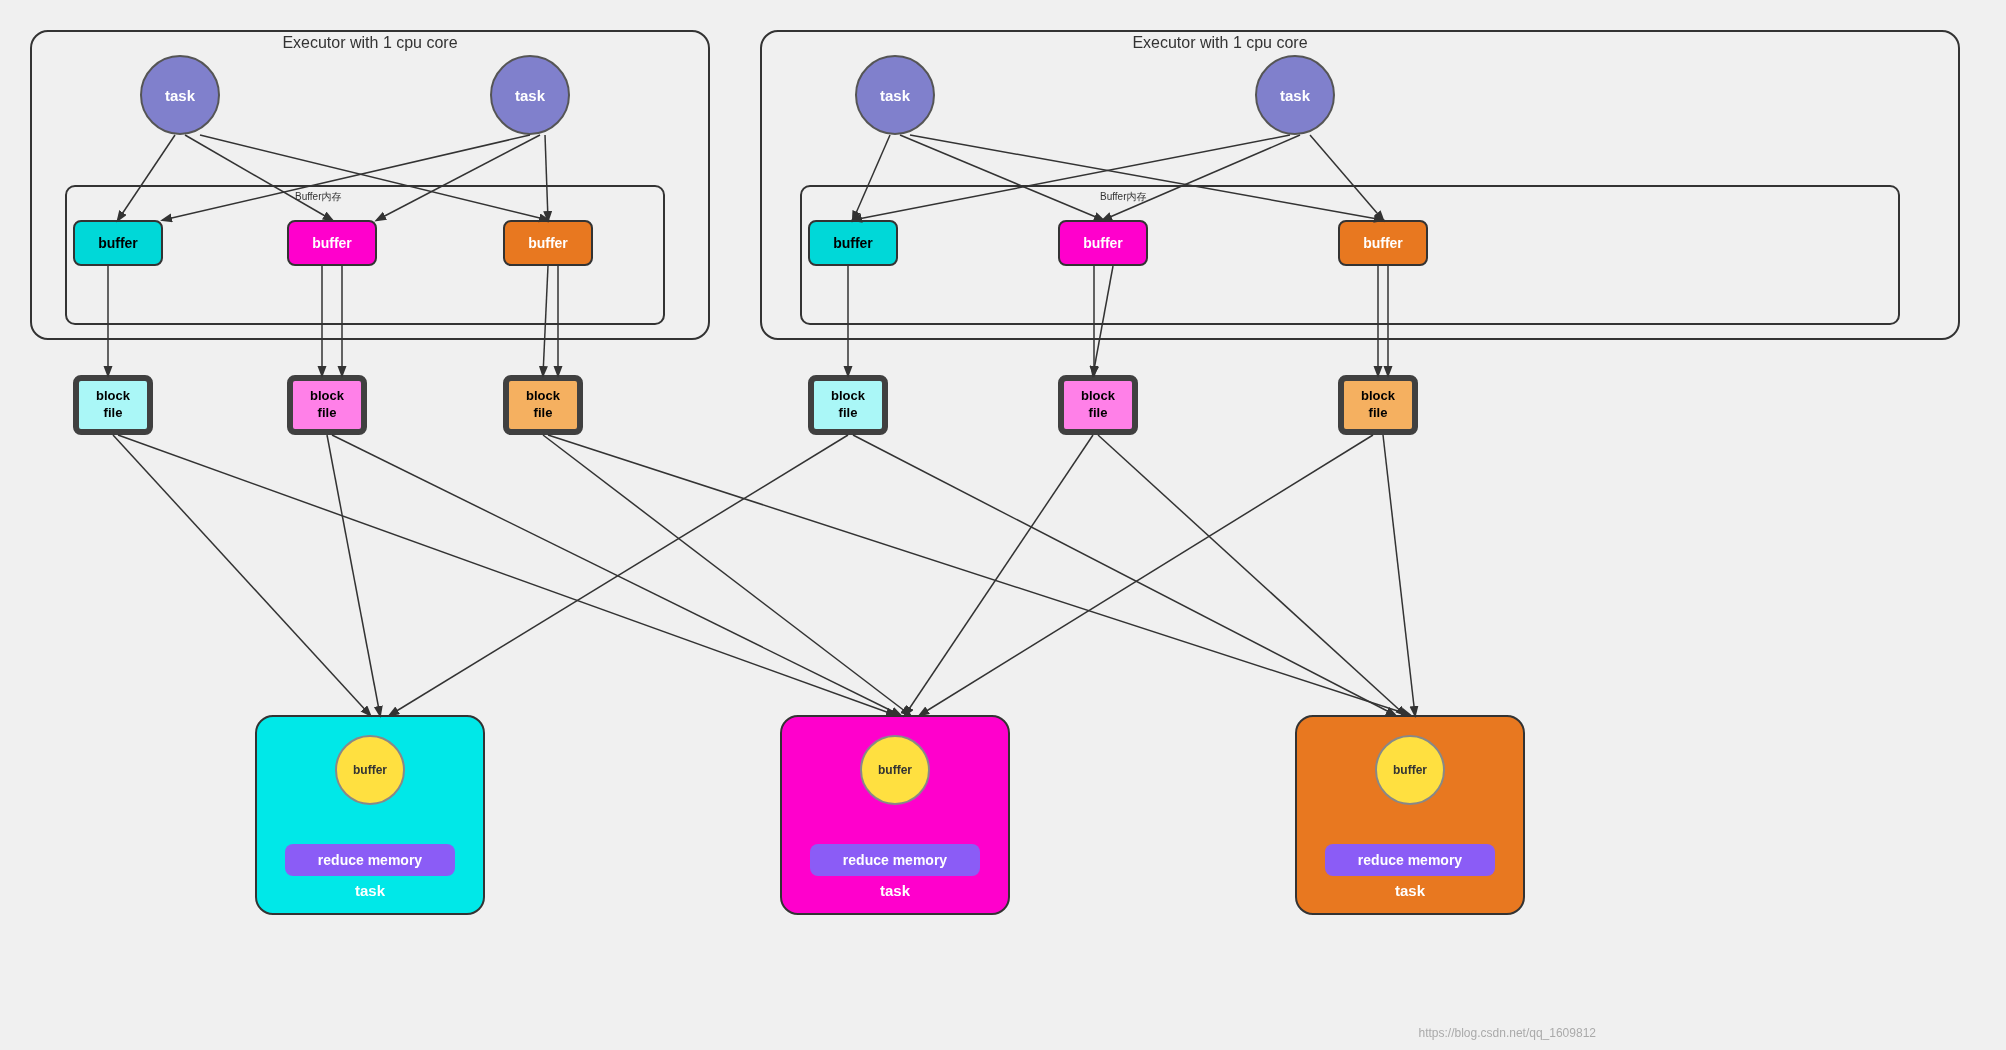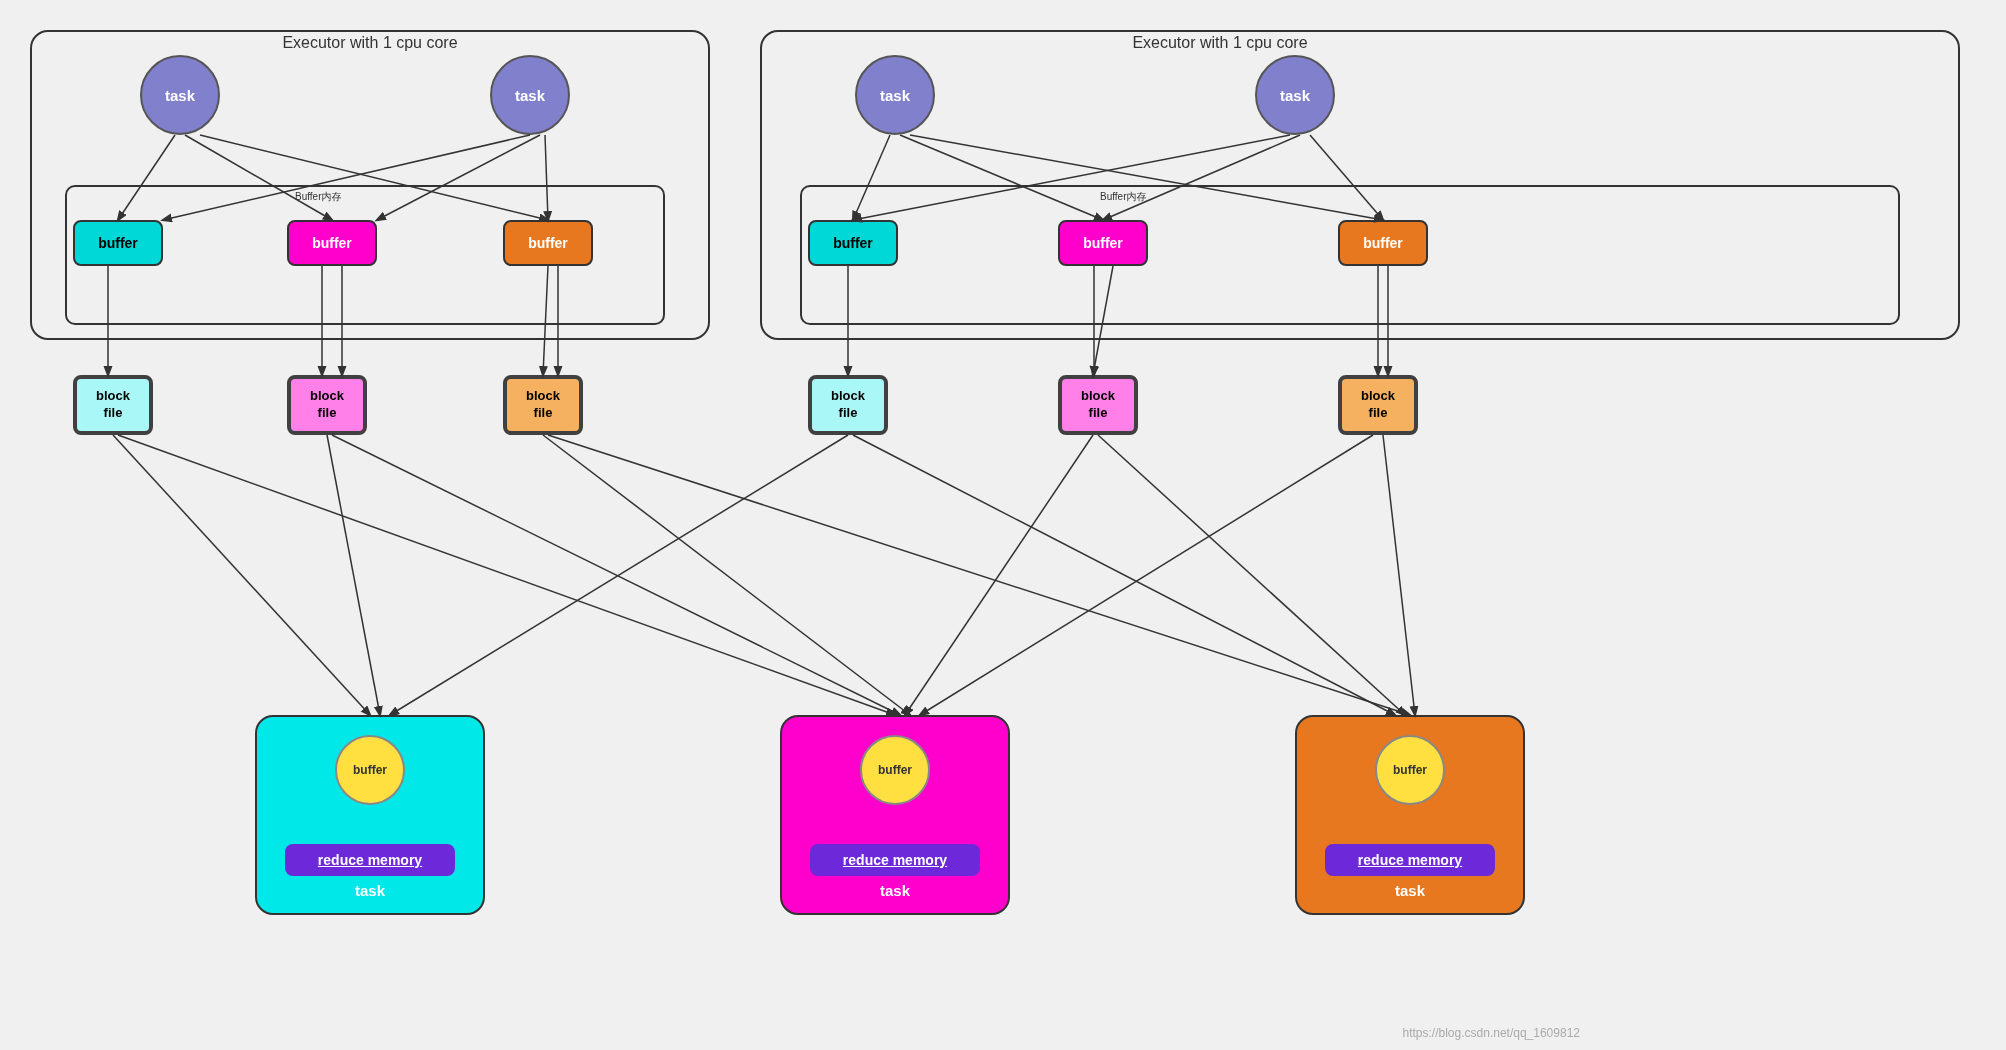--- a/index.html
+++ b/index.html
@@ -80,21 +80,21 @@
     }
     .buf-cyan { background: #00d8d8; color: #000; }
     .buf-magenta { background: #ff00cc; }
     .buf-orange { background: #e87820; }
     
     .block-rect {
       position: absolute;
       width: 80px;
       height: 60px;
       border-radius: 8px;
-      border: 4px solid #404040;
+      border: 6px solid #404040;
       display: flex;
       align-items: center;
       justify-content: center;
       font-size: 13px;
       font-weight: bold;
       color: #000;
       text-align: center;
       line-height: 1.3;
     }
     .block-cyan { background: #aaf7f7; }
@@ -125,40 +125,39 @@
       background: #ffe040;
       border: 2px solid #888;
       display: flex;
       align-items: center;
       justify-content: center;
       font-size: 12px;
       font-weight: bold;
       color: #333;
     }
     .reduce-memory-btn {
-      background: #6d28d9;
+      background: #8b5cf6;
       color: #fff;
       border-radius: 8px;
       font-size: 14px;
       font-weight: bold;
       padding: 8px 18px;
       margin-bottom: 6px;
       text-align: center;
       width: 170px;
-      text-decoration: underline;
     }
     .reduce-task-label {
       font-size: 15px;
       font-weight: bold;
       color: #fff;
     }
     .watermark {
       position: absolute;
       bottom: 10px;
-      right: 26px;
+      right: 10px;
       font-size: 12px;
       color: #aaa;
     }
   </style>
 </head>
 <body>
 
 <div class="diagram-container">
 
   <div class="executor-box" style="left:30px; top:30px; width:680px; height:310px;">

